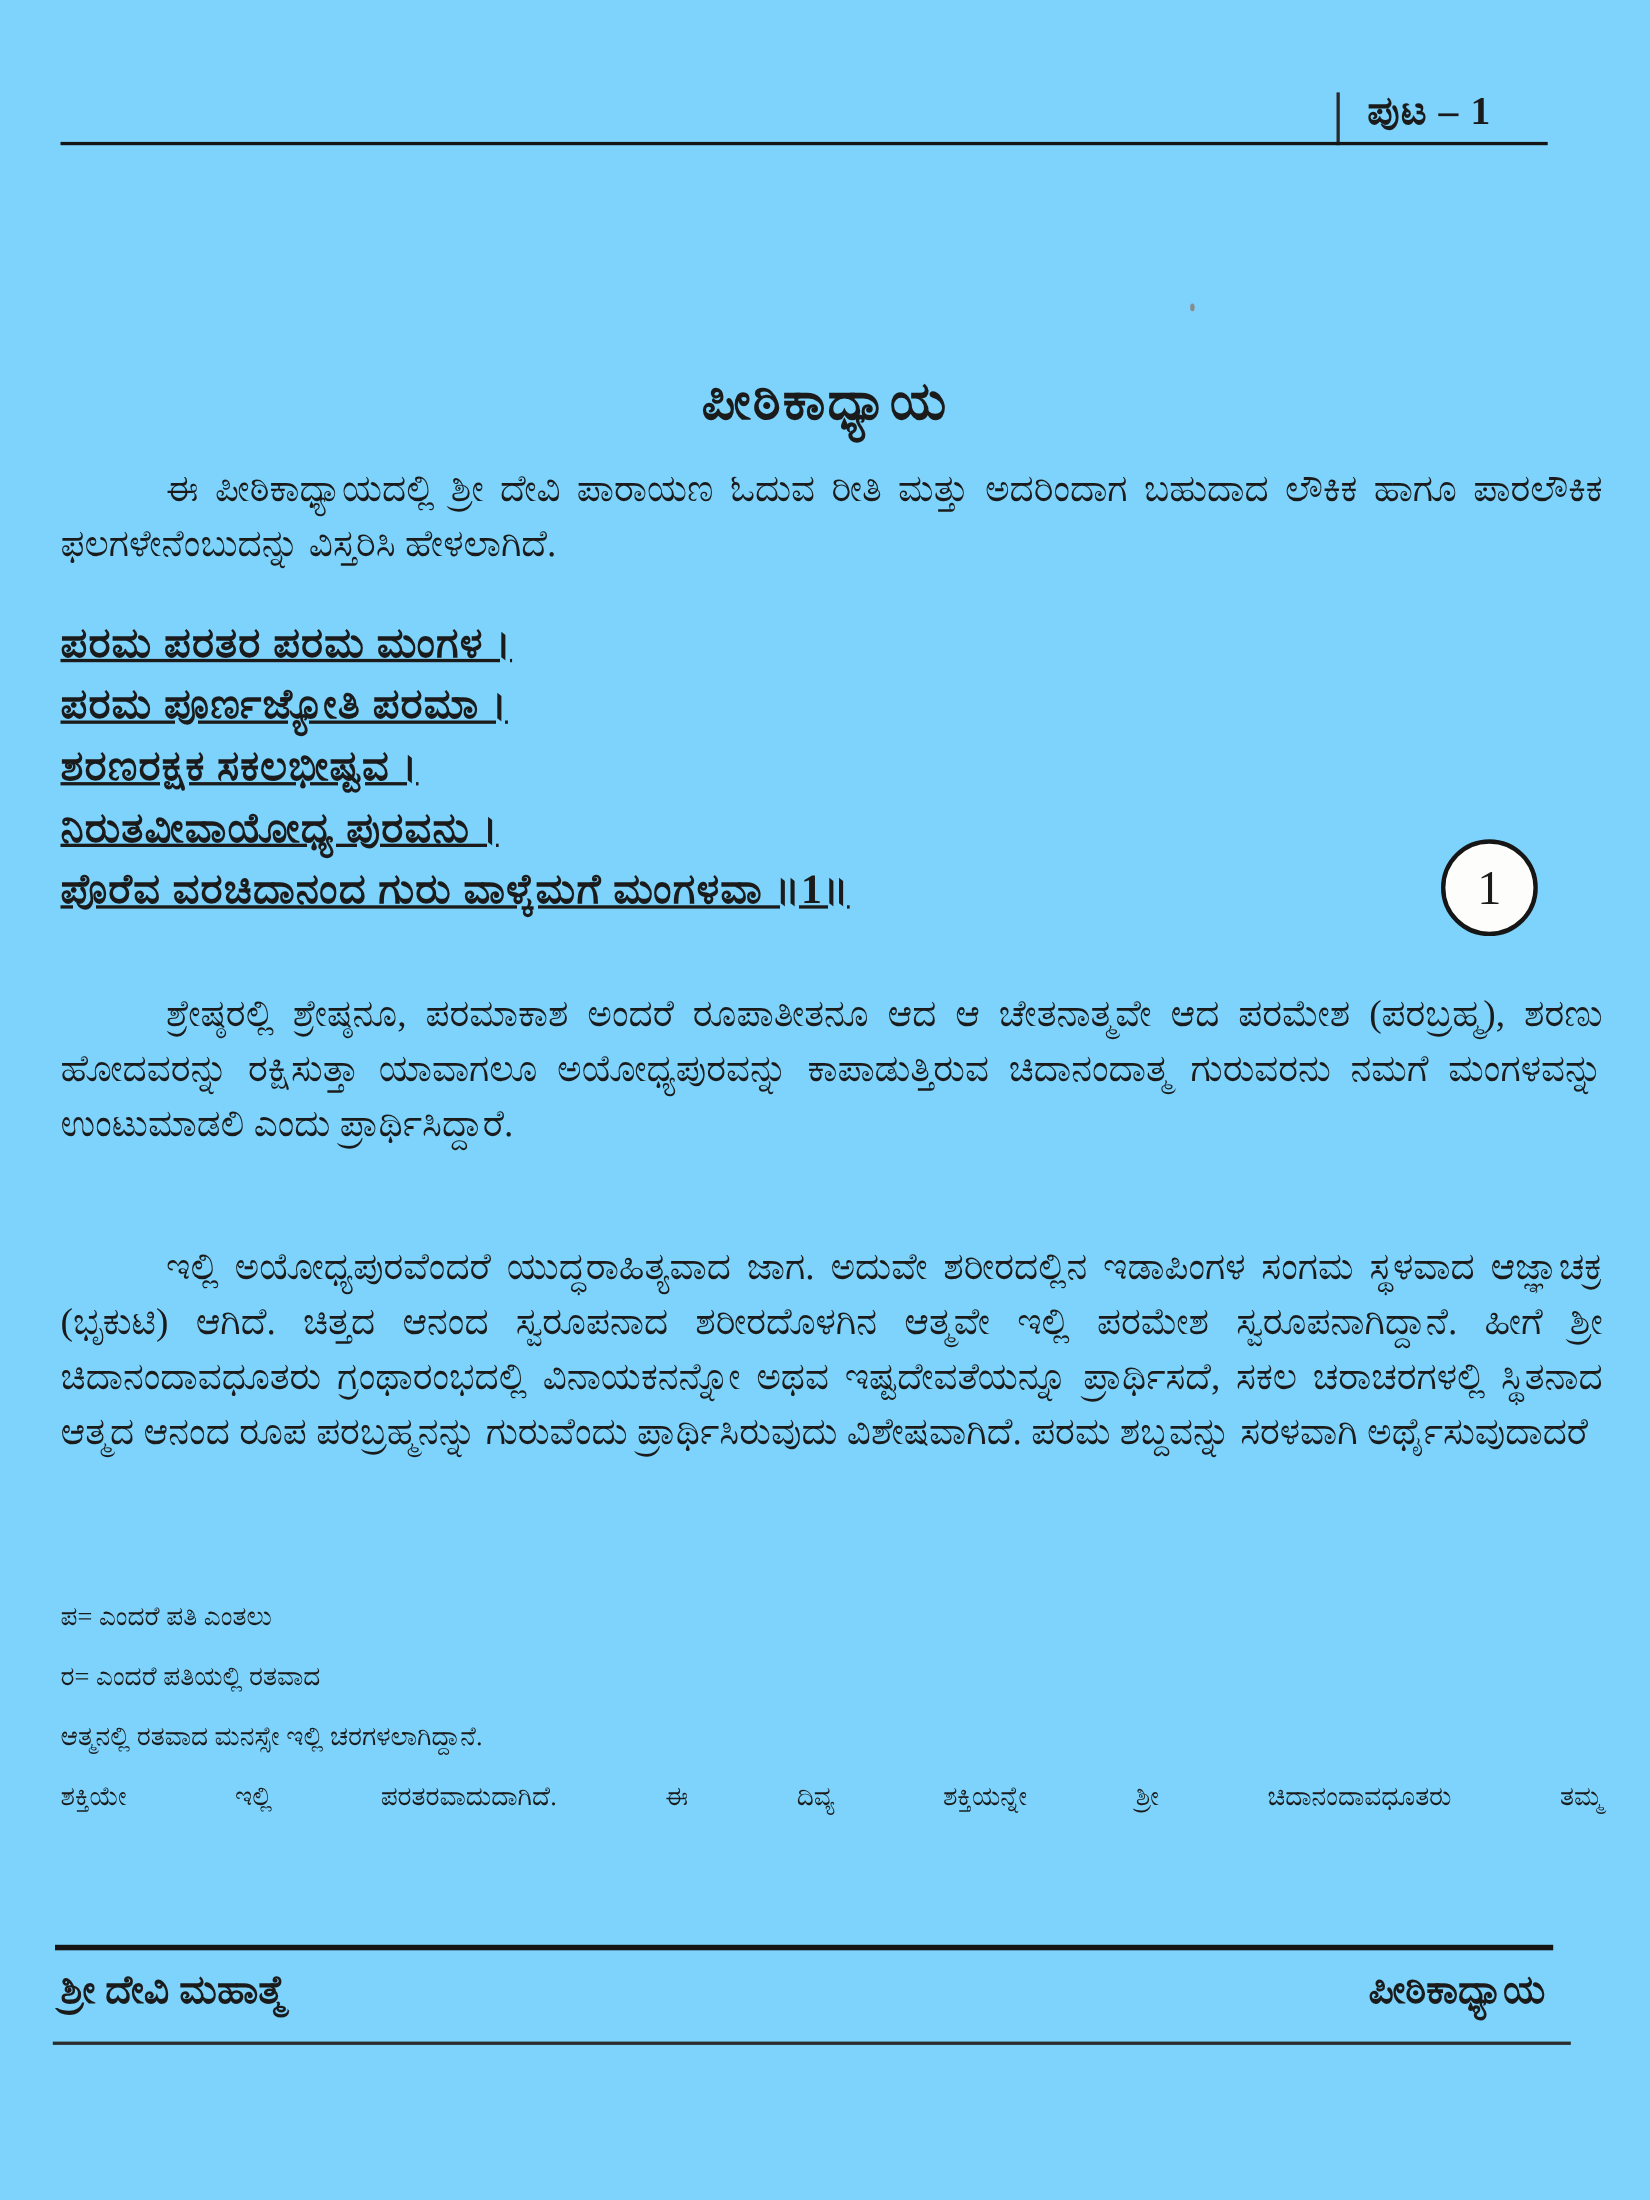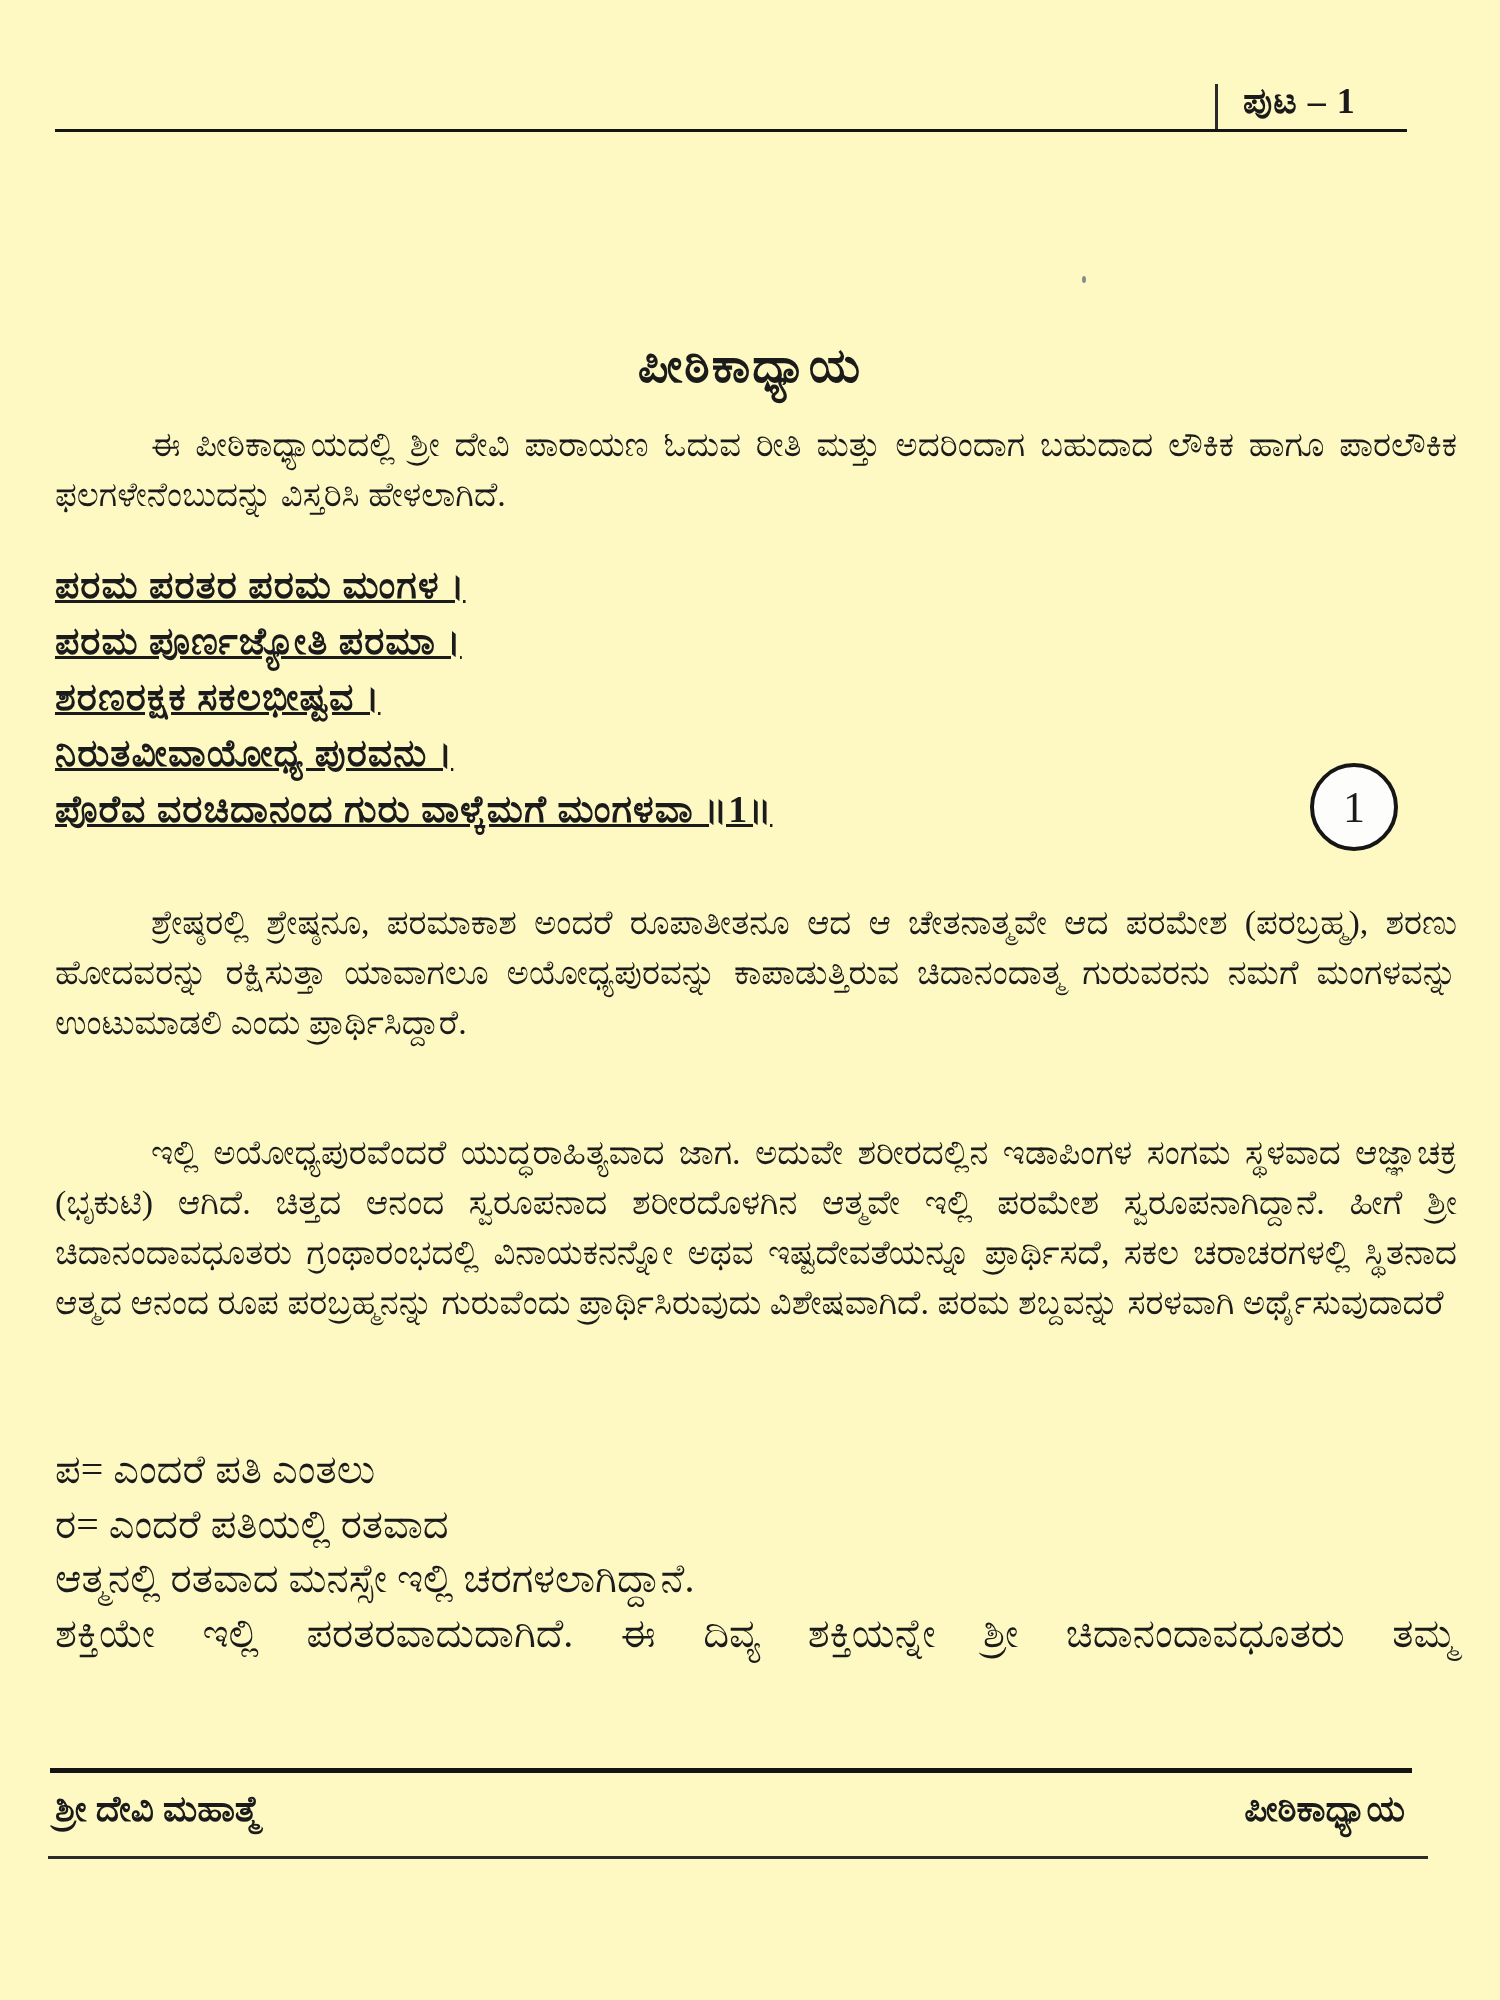--- a/index.html
+++ b/index.html
@@ -1,21 +1,21 @@
 <!DOCTYPE html>
 <html><head>
 <meta charset="utf-8">
 <style>
   * { margin:0; padding:0; box-sizing:border-box; }
   html,body { background:#e8e8e8; }
   .page {
     position:relative;
     width:1500px; height:2000px;
     margin:0 auto;
-    background:#fef9c3;
+    background:#7dd3fc;
     color:#1b1b1b;
     font-family:"Liberation Serif","DejaVu Serif",serif;
     overflow:hidden;
   }
   
   .header-label {
     position:absolute; top:80px; left:1243px;
     font-size:36px; font-weight:bold; letter-spacing:1px;
     white-space:nowrap;
   }
@@ -56,21 +56,21 @@
     position:absolute; top:763px; left:1310px;
     width:88px; height:88px;
     border:4px solid #161616; border-radius:50%;
     display:flex; align-items:center; justify-content:center;
     font-size:44px; font-weight:normal;
     background:#fdfdfb;
   }
   
   .definitions {
     position:absolute; top:1443px; left:55px; width:1402px;
-    font-size:40px;
+    font-size:24px;
   }
   .def-line { line-height:54.5px; min-height:54.5px; }
   .def-justify { text-align:justify; text-align-last:justify; }
   
   .footer-rule {
     position:absolute; top:1768px; left:50px;
     width:1362px; height:5px; background:#141414;
   }
   .footer-left {
     position:absolute; top:1788px; left:55px;

